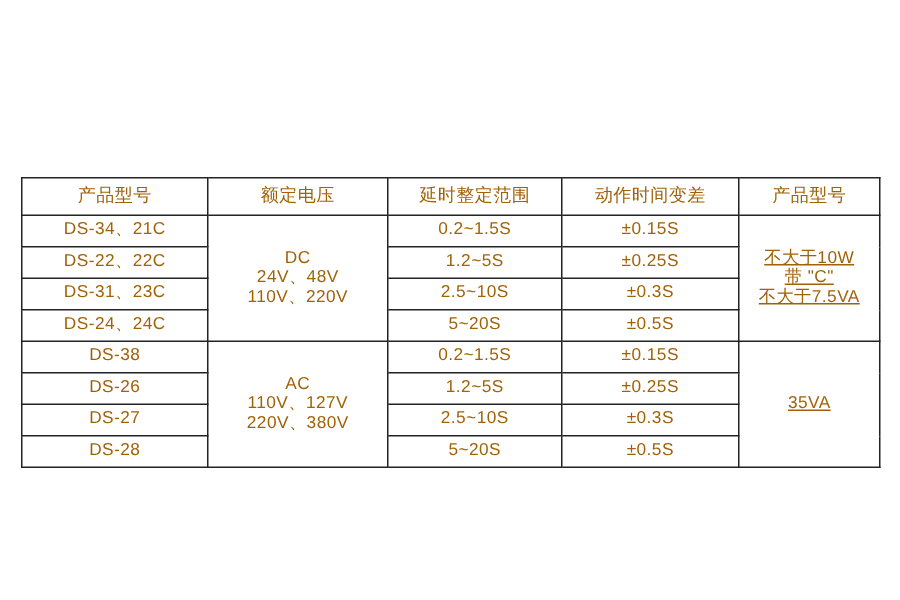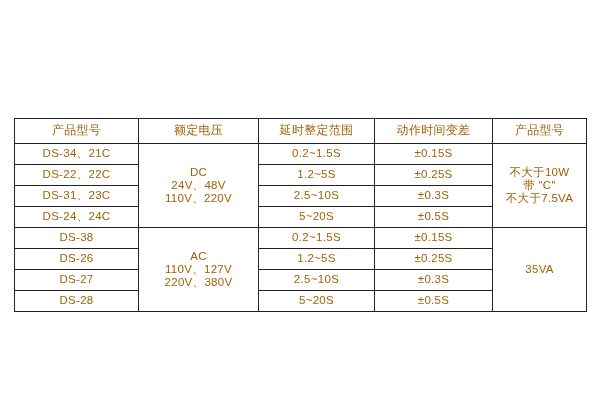--- a/index.html
+++ b/index.html
@@ -58,20 +58,21 @@
   .multiline {
     white-space: pre-line;
     line-height: 1.35;
     font-size: 11.5px;
     margin-left: 14px;
   }
   .power-cell {
     white-space: pre-line;
     line-height: 1.45;
     font-size: 11.5px;
+    text-decoration: underline;
   }
 </style>
 </head>
 <body>
 
 <div class="page">
   <div class="table-wrap">
     <table class="spec">
       <colgroup>
         <col class="col-model">

